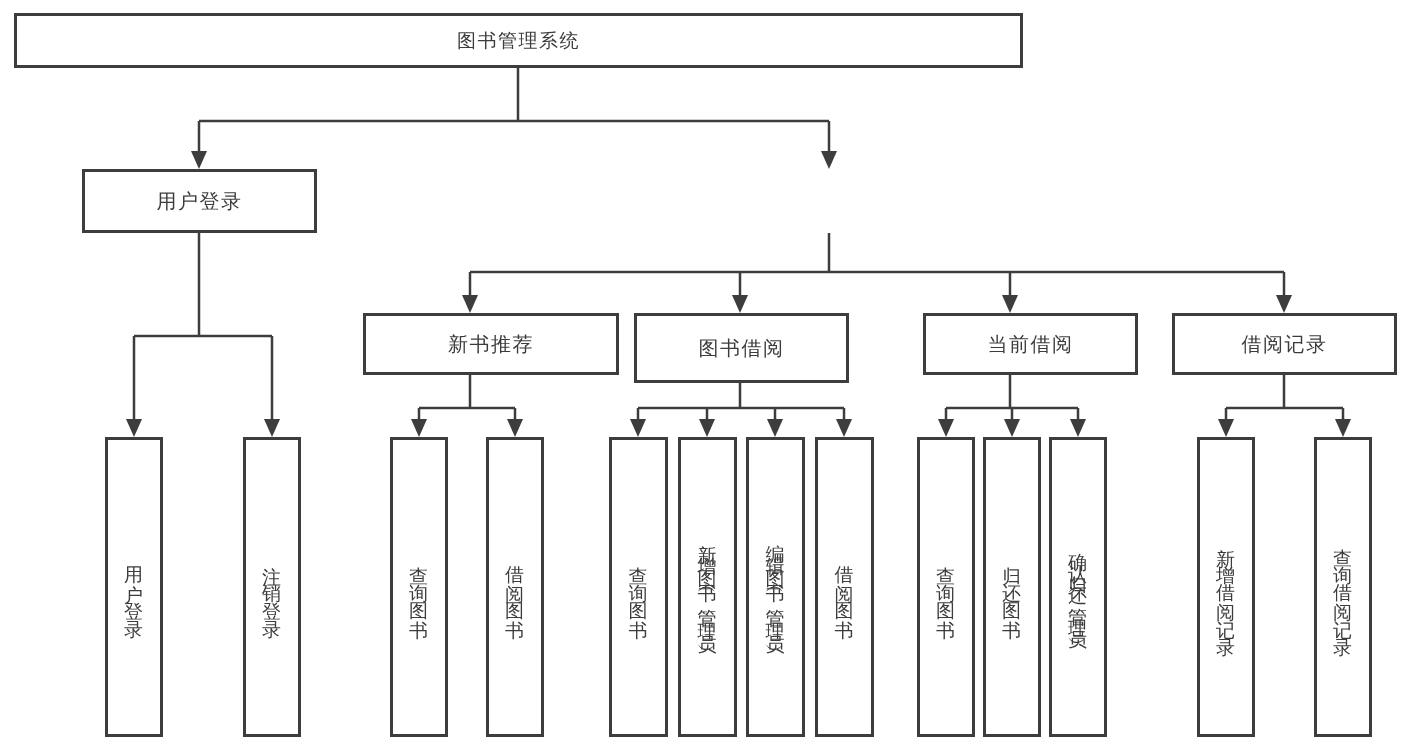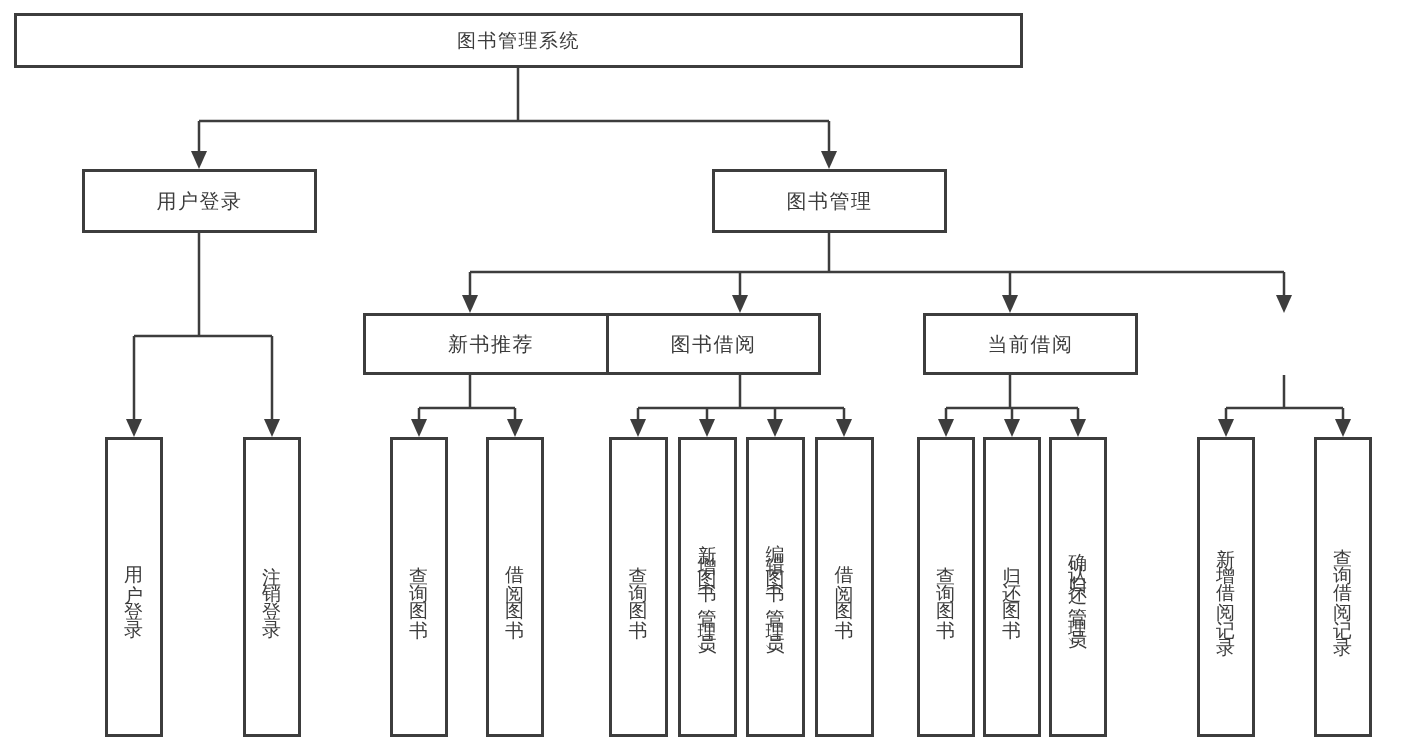--- a/index.html
+++ b/index.html
@@ -108,32 +108,32 @@
     </g>
   </svg>
 
   <div class="box" style="left:14px; top:13px; width:1009px; height:55px;">
     <span class="hlabel root-label">图书管理系统</span>
   </div>
 
   <div class="box" style="left:82px; top:169px; width:235px; height:64px;">
     <span class="hlabel">用户登录</span>
   </div>
-  <div class="box" style="left:712px; top:169px; width:235px; height:64px;">
-    <span class="hlabel">图书管理</span>
-  </div>
 
   <div class="box" style="left:363px; top:313px; width:256px; height:62px;">
     <span class="hlabel">新书推荐</span>
   </div>
-  <div class="box" style="left:606px; top:313px; width:215px; height:62px;">
+  <div class="box" style="left:634px; top:313px; width:215px; height:70px;">
     <span class="hlabel">图书借阅</span>
   </div>
   <div class="box" style="left:903px; top:313px; width:215px; height:62px;margin-left:20px;">
     <span class="hlabel">当前借阅</span>
+  </div>
+  <div class="box" style="left:1172px; top:313px; width:225px; height:62px;">
+    <span class="hlabel">借阅记录</span>
   </div>
 
   <div class="box col" style="left:105px;">
     <span class="v">用户登录</span>
   </div>
   <div class="box col" style="left:243px;">
     <span class="v">注销登录</span>
   </div>
 
   <div class="box col" style="left:390px;">

